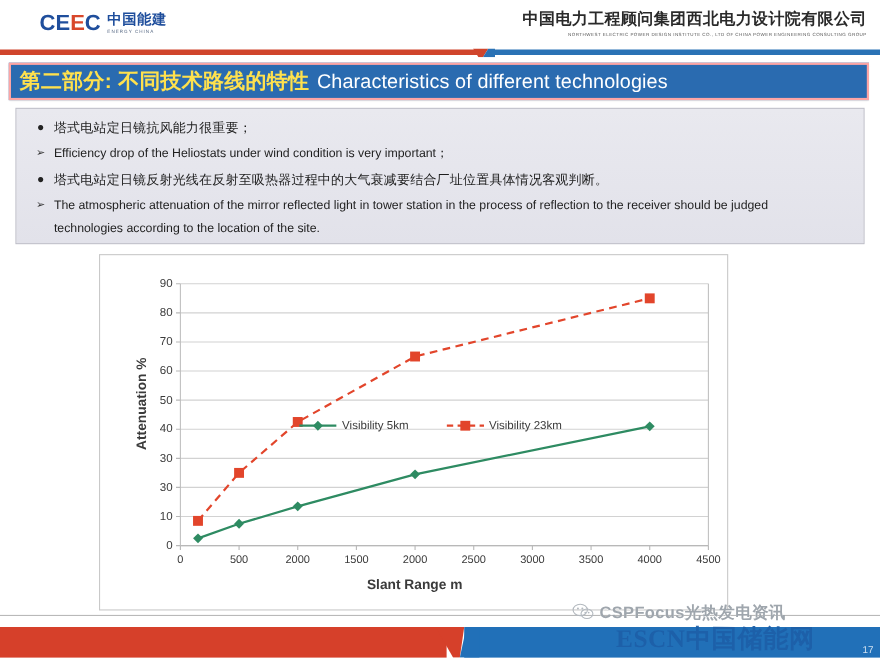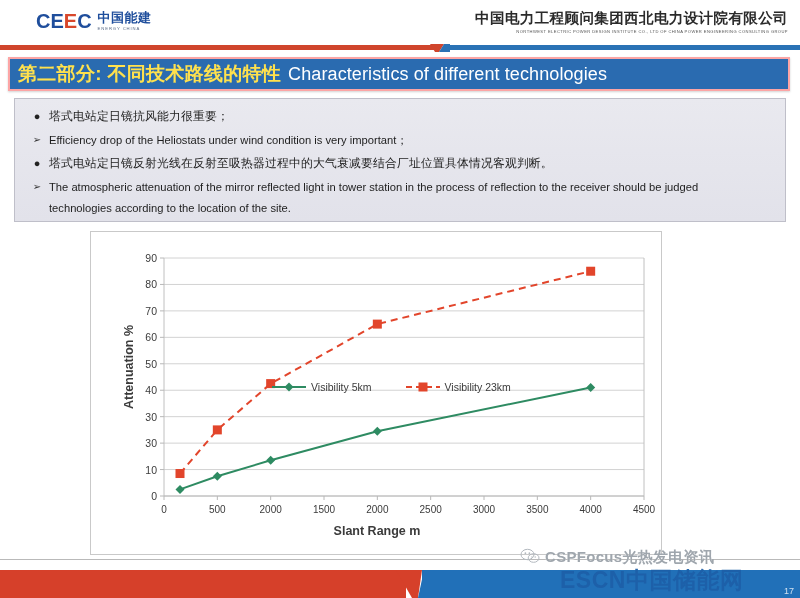--- a/index.html
+++ b/index.html
@@ -78,21 +78,21 @@
   #foot-notch{position:absolute;left:396px;top:568px;width:40px;height:30px;}
 
   
   #wm-csp{
     position:absolute;left:520px;top:548px;display:flex;gap:5px;
     font-size:15px;color:#9fa6ad;font-weight:bold;letter-spacing:.3px;
     text-shadow:0 1px 0 rgba(255,255,255,.7);
   }
   #wm-escn{
     position:absolute;left:560px;top:565px;
-    font-size:23px;font-weight:bold;color:#1d5fa8;letter-spacing:.5px;opacity:.92;
+    font-size:23px;font-weight:bold;color:#1d5fa8;letter-spacing:.5px;opacity:.92;font-family:Liberation Serif, serif;
   }
   #page-num{position:absolute;right:6px;bottom:2px;font-size:9px;color:#cfe0f0;}
 </style>
 </head>
 <body>
 
 <div id="header">
 
   <div id="logo">
     <div id="logo-mark">

